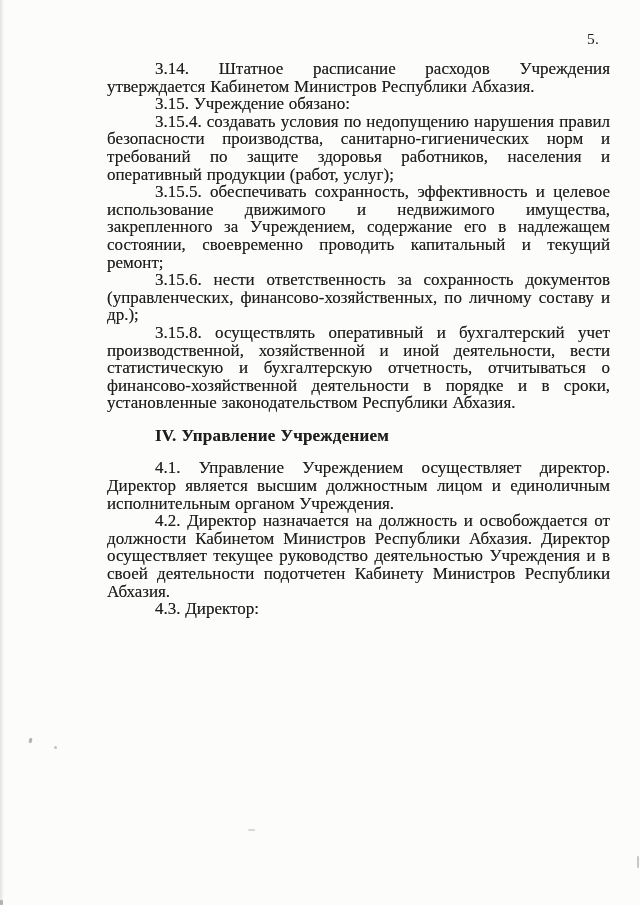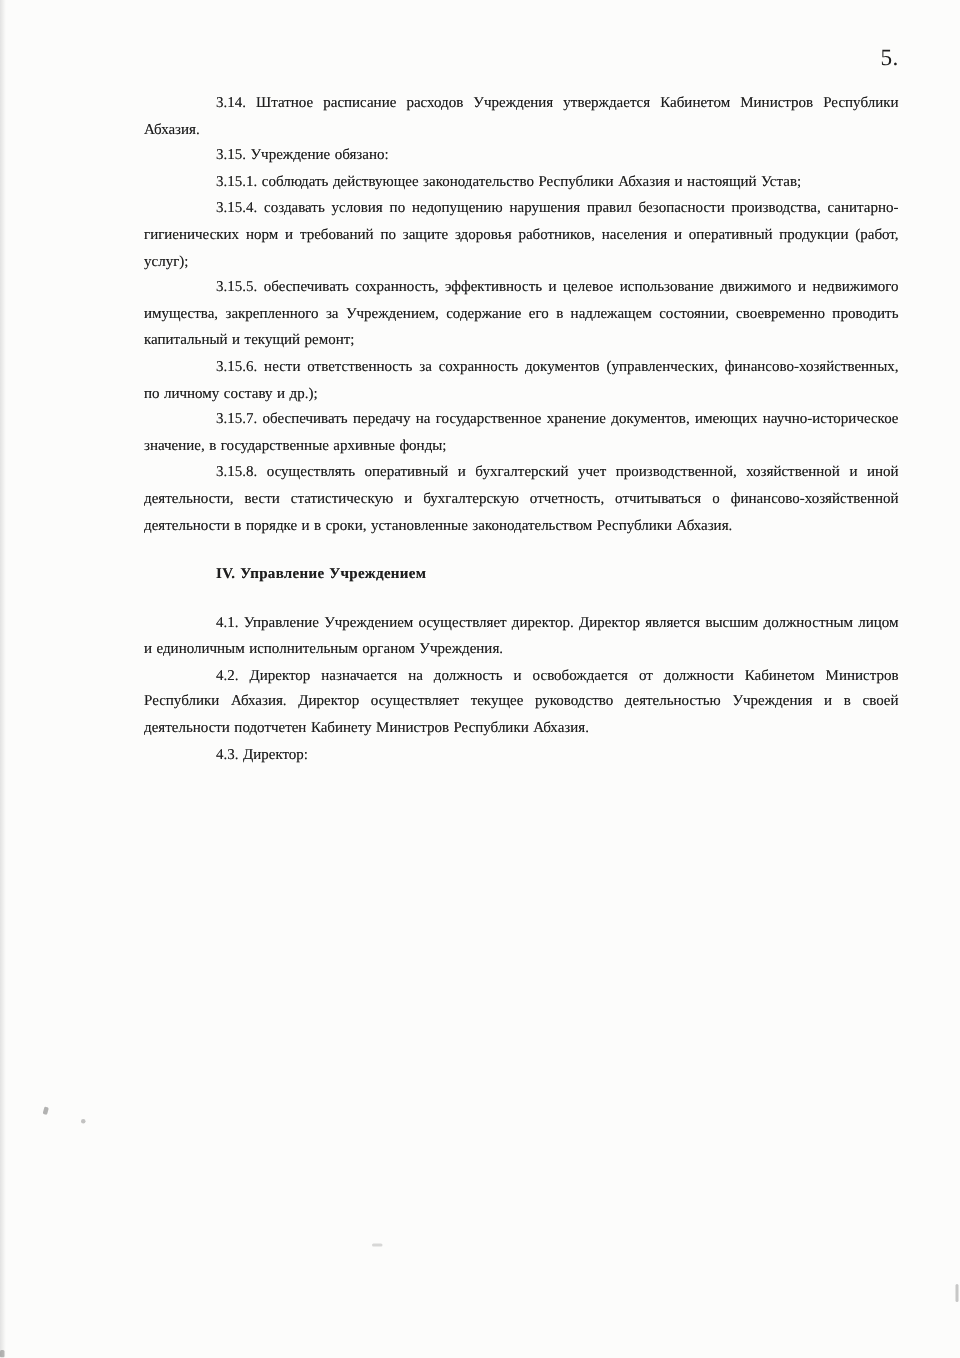--- a/index.html
+++ b/index.html
@@ -25,24 +25,24 @@
   }
   .page-number {
     position: absolute;
     top: 30px;
     right: 41px;
     font-size: 15.5px;
     letter-spacing: 0.2px;
   }
   .doc-body {
     position: absolute;
-    left: 96px;
+    left: 107px;
     top: 60px;
     width: 503px;
-    font-size: 10px;
+    font-size: 17px;
     line-height: 17.6px;
     text-align: justify;
     text-shadow: 0 0 0.4px rgba(20,20,20,0.55);
     word-spacing: 0.5px;
   }
   .doc-body p {
     margin: 0;
     padding: 0;
     text-indent: 48px;
   }
@@ -69,25 +69,23 @@
 </head>
 <body>
 
 <div class="edge-shade"></div>
 
 <div class="page-number">5.</div>
 
 <div class="doc-body">
   <p>3.14. Штатное расписание расходов Учреждения утверждается Кабинетом Министров Республики Абхазия.</p>
   <p>3.15. Учреждение обязано:</p>
-  <p>3.15.1. соблюдать действующее законодательство Республики Абхазия и настоящий Устав;</p>
   <p>3.15.4. создавать условия по недопущению нарушения правил безопасности производства, санитарно-гигиенических норм и требований по защите здоровья работников, населения и оперативный продукции (работ, услуг);</p>
   <p>3.15.5. обеспечивать сохранность, эффективность и целевое использование движимого и недвижимого имущества, закрепленного за Учреждением, содержание его в надлежащем состоянии, своевременно проводить капитальный и текущий ремонт;</p>
   <p>3.15.6. нести ответственность за сохранность документов (управленческих, финансово-хозяйственных, по личному составу и др.);</p>
-  <p>3.15.7. обеспечивать передачу на государственное хранение документов, имеющих научно-историческое значение, в государственные архивные фонды;</p>
   <p>3.15.8. осуществлять оперативный и бухгалтерский учет производственной, хозяйственной и иной деятельности, вести статистическую и бухгалтерскую отчетность, отчитываться о финансово-хозяйственной деятельности в порядке и в сроки, установленные законодательством Республики Абхазия.</p>
   <p class="heading">IV. Управление Учреждением</p>
   <p>4.1. Управление Учреждением осуществляет директор. Директор является высшим должностным лицом и единоличным исполнительным органом Учреждения.</p>
   <p>4.2. Директор назначается на должность и освобождается от должности Кабинетом Министров Республики Абхазия. Директор осуществляет текущее руководство деятельностью Учреждения и в своей деятельности подотчетен Кабинету Министров Республики Абхазия.</p>
   <p>4.3. Директор:</p>
 </div>
 
 <div class="artifact a1"></div>
 <div class="artifact a2"></div>
 <div class="artifact a3"></div>

